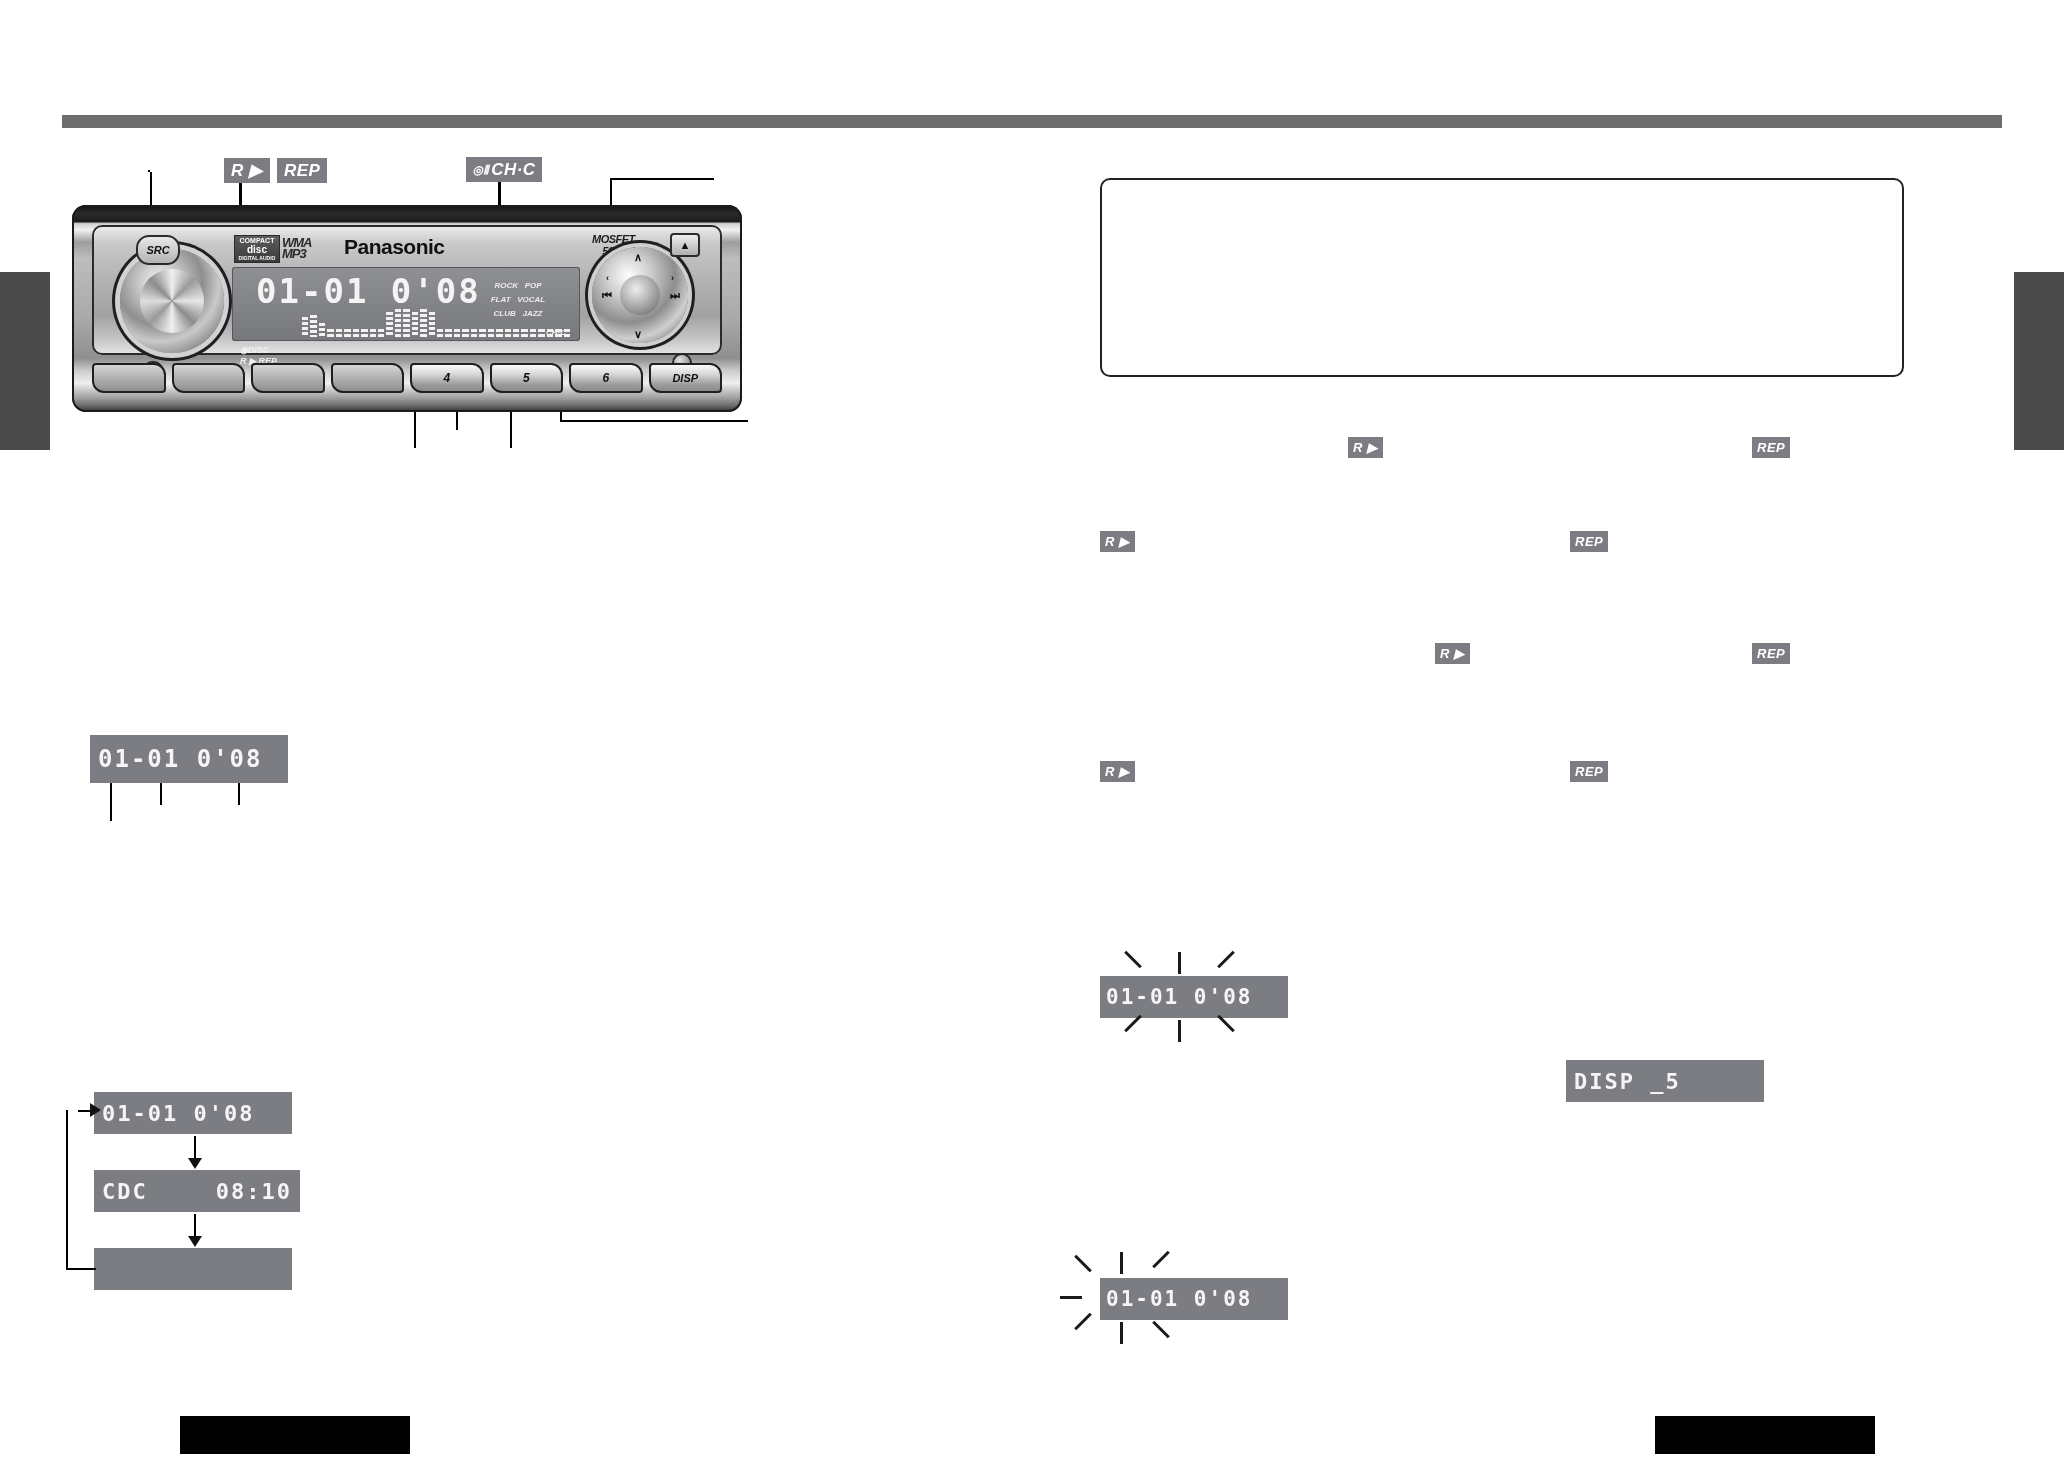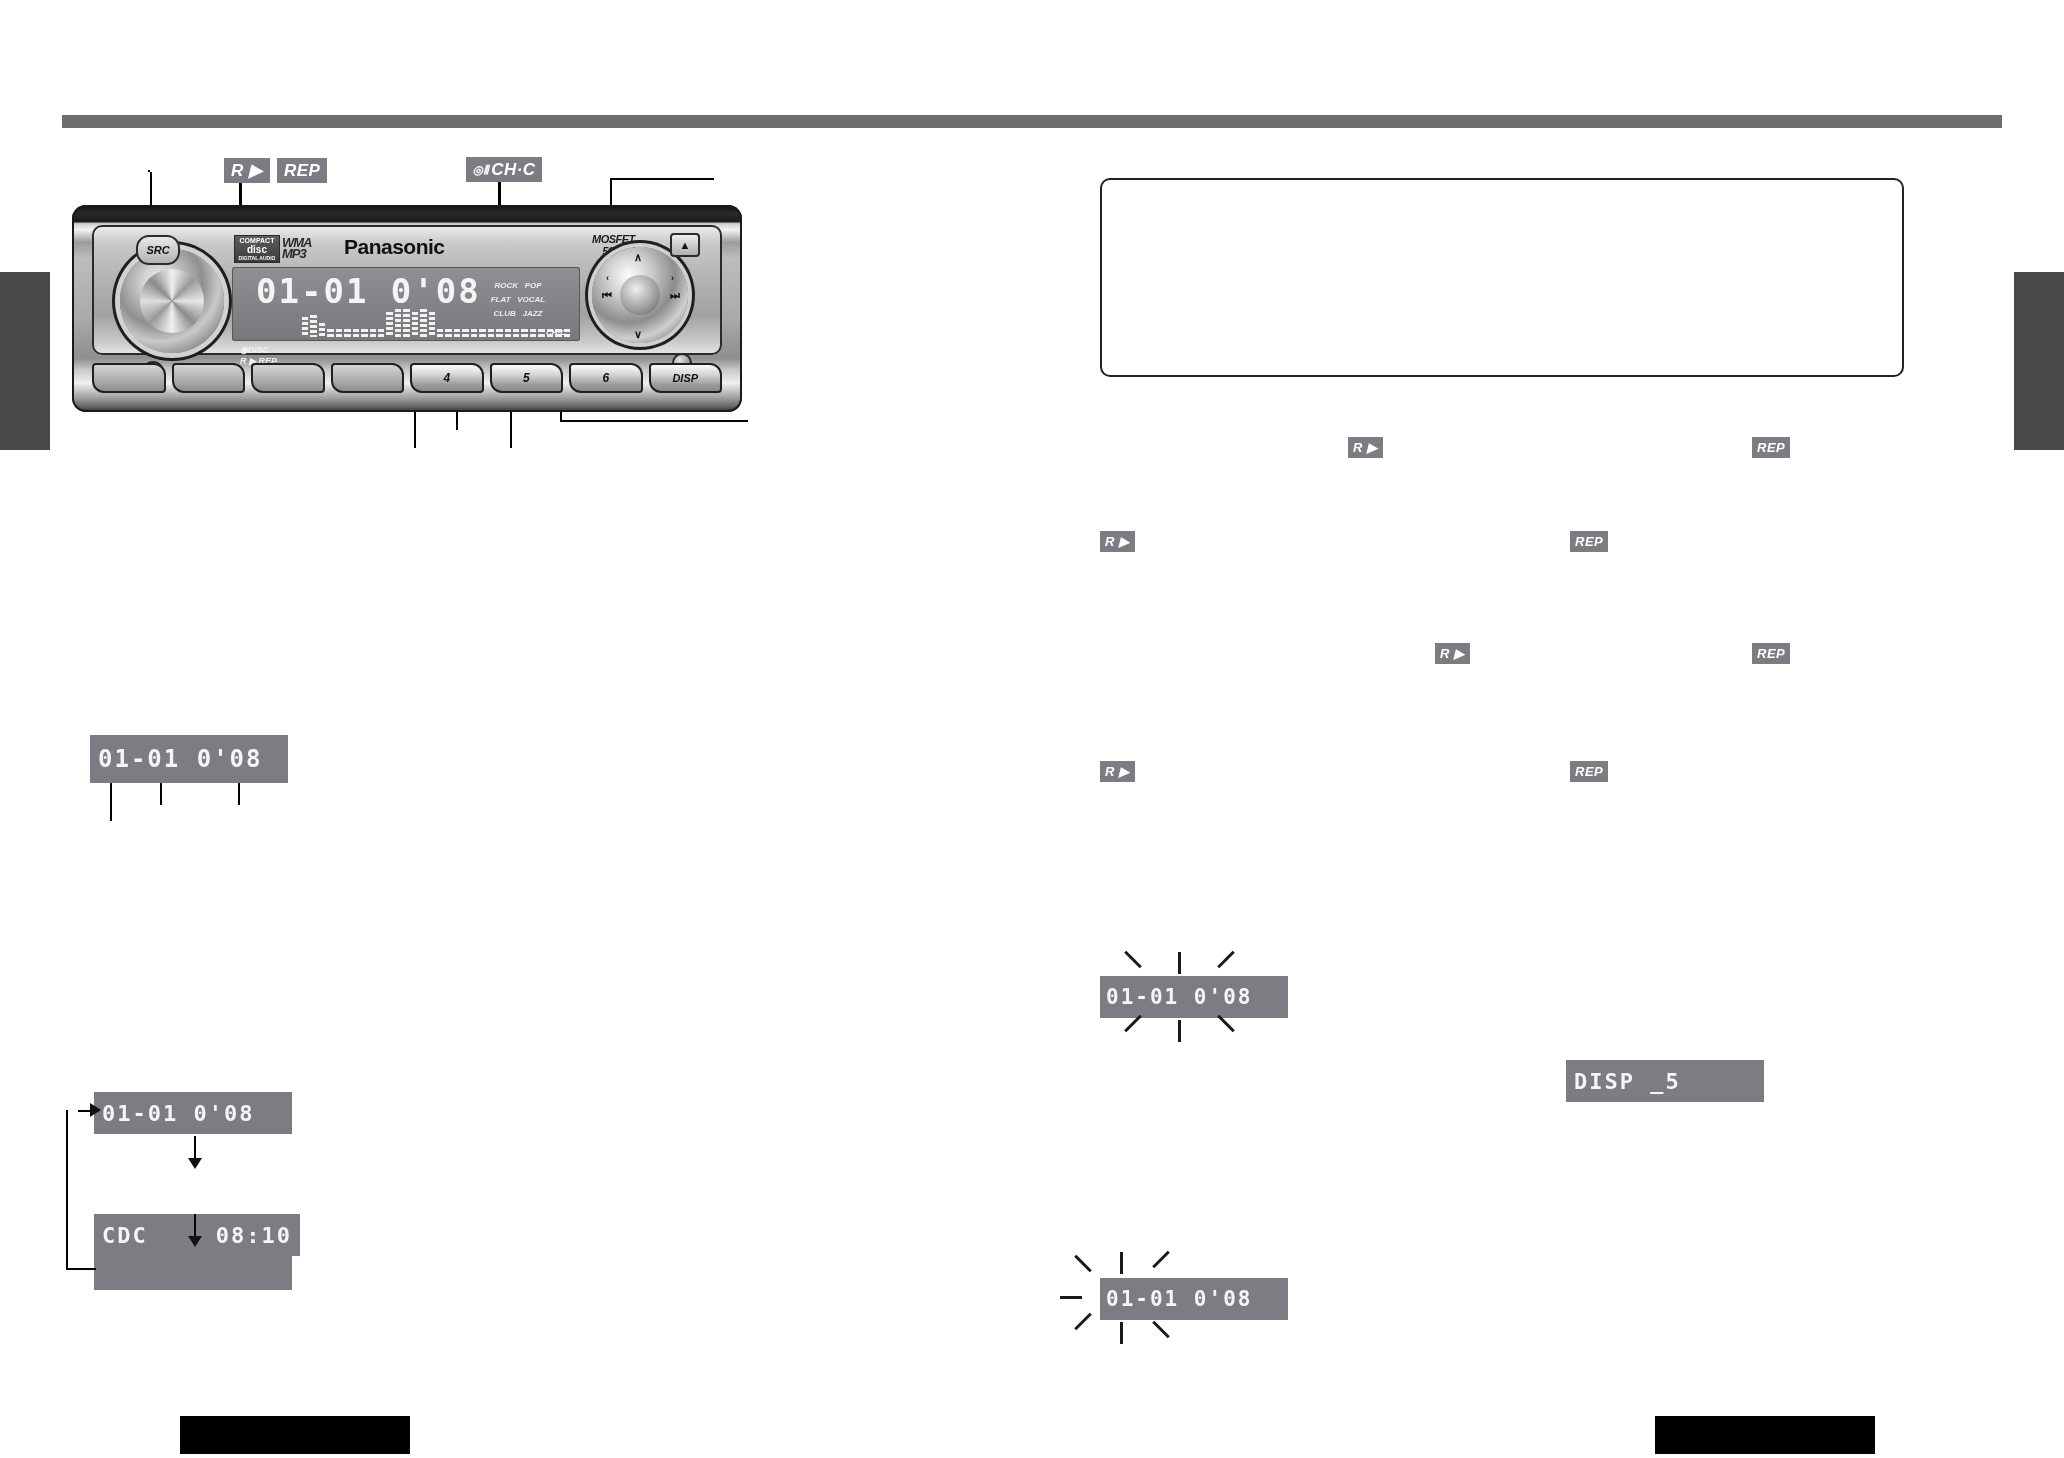--- a/index.html
+++ b/index.html
@@ -300,21 +300,21 @@
 <div class="abs lcd-ex" style="left:90px;top:735px;width:190px;height:48px;font-size:24px;padding-left:8px;">01-01  0'08</div>
 <div class="abs lead-thin-v" style="left:110px;top:783px;height:38px;"></div>
 <div class="abs lead-thin-v" style="left:160px;top:783px;height:22px;"></div>
 <div class="abs lead-thin-v" style="left:238px;top:783px;height:22px;"></div>
 
 <div class="abs lcd-ex" style="left:94px;top:1092px;width:190px;height:42px;font-size:22px;padding-left:8px;">01-01  0'08</div>
 <div class="abs" style="left:186px;top:1136px;">
   <div class="lead-thin-v" style="position:absolute;left:8px;top:0;height:24px;"></div>
   <div style="position:absolute;left:2px;top:22px;width:0;height:0;border-left:7px solid transparent;border-right:7px solid transparent;border-top:11px solid #111;"></div>
 </div>
-<div class="abs lcd-ex" style="left:94px;top:1170px;width:190px;height:42px;font-size:22px;padding:0 8px;justify-content:space-between;margin-top:44px;">
+<div class="abs lcd-ex" style="left:94px;top:1170px;width:190px;height:42px;font-size:22px;padding:0 8px;justify-content:space-between;">
   <span>CDC</span>
   <span>08:10</span>
 </div>
 <div class="abs" style="left:186px;top:1214px;">
   <div class="lead-thin-v" style="position:absolute;left:8px;top:0;height:24px;"></div>
   <div style="position:absolute;left:2px;top:22px;width:0;height:0;border-left:7px solid transparent;border-right:7px solid transparent;border-top:11px solid #111;"></div>
 </div>
 <div class="abs lcd-ex" style="left:94px;top:1248px;width:190px;height:42px;font-size:22px;padding-left:8px;"></div>
 
 <div class="abs lead-thin-v" style="left:66px;top:1110px;height:160px;"></div>

